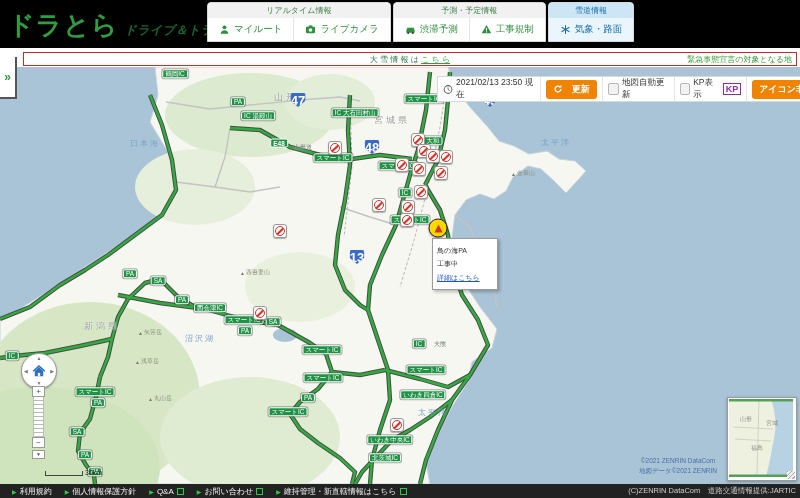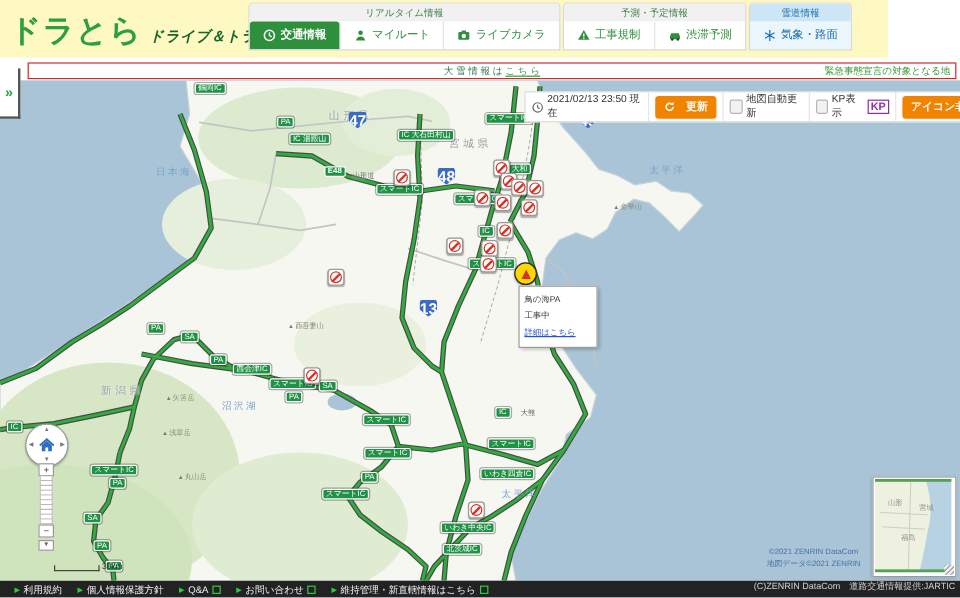--- a/index.html
+++ b/index.html
@@ -1,19 +1,19 @@
 <!DOCTYPE html>
 <html><head>
 <meta charset="utf-8">
 <style>
   html,body{margin:0;padding:0}
   body{width:800px;height:498px;overflow:hidden;position:relative;background:#fff;
        font-family:"Liberation Sans","DejaVu Sans",sans-serif;-webkit-font-smoothing:antialiased}
   
-  .header{position:absolute;left:0;top:0;width:740px;height:48px;background:#fef9c3;z-index:30}
+  .header{position:absolute;left:0;top:0;width:800px;height:48px;background:#000000;z-index:30}
   .logo{position:absolute;left:8px;top:8px;display:flex;align-items:baseline;gap:6px}
   .logo-title{font-size:26px;font-weight:bold;color:#2f9e41;letter-spacing:1px}
   .logo-sub{font-size:12px;font-weight:bold;color:#17672c;font-style:italic;letter-spacing:.5px}
   .nav{position:absolute;left:207px;top:2px;display:flex;align-items:flex-start}
   .nav-group{border:1px solid #d8d8d8;border-radius:4px 4px 0 0;overflow:hidden;margin-right:2px;background:#fff}
   .nav-group-label{height:15px;line-height:15px;text-align:center;font-size:8px;color:#41804a;background:#f1f1f1}
   .nav-group.blue .nav-group-label{background:#cde6f5;color:#1b6fad}
   .nav-tabs{display:flex;background:#fff}
   .nav-tab{display:flex;align-items:center;gap:4px;padding:0 11px;height:23px;font-size:9.5px;
            color:#2e8f3c;border-left:1px solid #e4e4e4;cursor:pointer;white-space:nowrap}
@@ -101,49 +101,40 @@
   .minimap{position:absolute;left:727px;top:330px;width:68px;height:82px;background:#fff;border:1px solid #9a9a9a;
         box-shadow:0 1px 3px rgba(0,0,0,.3);z-index:9}
   .minimap svg{position:absolute;inset:1px}
   .mm-label{position:absolute;font-size:6px;color:#8a9089;z-index:2}
   .mm-0{left:12px;top:17px}.mm-1{left:38px;top:21px}.mm-2{left:23px;top:46px}
   .mm-handle{position:absolute;right:1px;bottom:1px;width:8px;height:8px;z-index:3;
         background:repeating-linear-gradient(135deg,#aaa 0 1px,#eee 1px 3px);cursor:pointer}
   .map-copy{position:absolute;left:628px;top:389px;width:100px;text-align:center;font-size:6.5px;color:#4a6fa8;
         line-height:1.5;z-index:4}
   
-  .footer{position:absolute;left:0;top:484px;width:800px;height:14px;background:#222;z-index:30;display:flex;}
+  .footer{position:absolute;left:0;top:484px;width:800px;height:14px;background:#222;z-index:30;display:flex;align-items:center}
   .f-links{display:flex;align-items:center;gap:13px;padding-left:12px}
   .f-link{display:flex;align-items:center;gap:3px;cursor:pointer}
   .f-arrow{color:#2ecc40;font-size:6px}
   .f-text{color:#f2f2f2;font-size:8px;white-space:nowrap}
   .f-ext{width:5px;height:5px;border:1px solid #2ecc40;display:inline-block}
   .f-copy{position:absolute;right:4px;font-size:7.5px;color:#cfcfcf;white-space:nowrap}
 </style>
 </head>
 <body>
 
 <div class="header">
   <div class="logo">
     <span class="logo-title">ドラとら</span>
     <span class="logo-sub">ドライブ＆トラフィック</span>
   </div>
   <div class="nav">
       <div class="nav-group">
         <div class="nav-group-label">リアルタイム情報</div>
         <div class="nav-tabs">
-          <div class="nav-tab active">
-            <div class="tab-icon">
-              <svg viewBox="0 0 12 12">
-                <circle cx="6" cy="6" r="4.6" fill="none" stroke="currentColor" stroke-width="1.4"></circle>
-                <path d="M6 3.4V6l2 1.4" stroke="currentColor" stroke-width="1.2" fill="none"></path>
-              </svg>
-            </div>
-            <div class="tab-label">交通情報</div>
-          </div>
           <div class="nav-tab">
             <div class="tab-icon">
               <svg viewBox="0 0 12 12">
                 <circle cx="6" cy="3.6" r="2.1" fill="currentColor"></circle>
                 <path d="M1.8 10.6c.5-2.6 2.2-3.7 4.2-3.7s3.7 1.1 4.2 3.7z" fill="currentColor"></path>
               </svg>
             </div>
             <div class="tab-label">マイルート</div>
           </div>
           <div class="nav-tab">
@@ -157,36 +148,36 @@
             <div class="tab-label">ライブカメラ</div>
           </div>
         </div>
       </div>
       <div class="nav-group">
         <div class="nav-group-label">予測・予定情報</div>
         <div class="nav-tabs">
           <div class="nav-tab">
             <div class="tab-icon">
               <svg viewBox="0 0 12 12">
+                <path d="M1.5 7l1-3h7l1 3v2.5h-9z" fill="currentColor"></path>
+                <circle cx="3.5" cy="9.8" r="1.1" fill="#333"></circle>
+                <circle cx="8.5" cy="9.8" r="1.1" fill="#333"></circle>
+              </svg>
+            </div>
+            <div class="tab-label">渋滞予測</div>
+          </div>
+          <div class="nav-tab">
+            <div class="tab-icon">
+              <svg viewBox="0 0 12 12">
                 <path d="M6 1.2L11.2 10H.8z" fill="currentColor"></path>
                 <rect x="5.4" y="4.2" width="1.2" height="3" fill="#fff"></rect>
                 <rect x="5.4" y="8" width="1.2" height="1.2" fill="#fff"></rect>
               </svg>
             </div>
             <div class="tab-label">工事規制</div>
-          </div>
-          <div class="nav-tab">
-            <div class="tab-icon">
-              <svg viewBox="0 0 12 12">
-                <path d="M1.5 7l1-3h7l1 3v2.5h-9z" fill="currentColor"></path>
-                <circle cx="3.5" cy="9.8" r="1.1" fill="#333"></circle>
-                <circle cx="8.5" cy="9.8" r="1.1" fill="#333"></circle>
-              </svg>
-            </div>
-            <div class="tab-label">渋滞予測</div>
           </div>
         </div>
       </div>
       <div class="nav-group blue">
         <div class="nav-group-label">雪道情報</div>
         <div class="nav-tabs">
           <div class="nav-tab">
             <div class="tab-icon">
               <svg viewBox="0 0 12 12">
                 <g stroke="currentColor" stroke-width="1.1">

